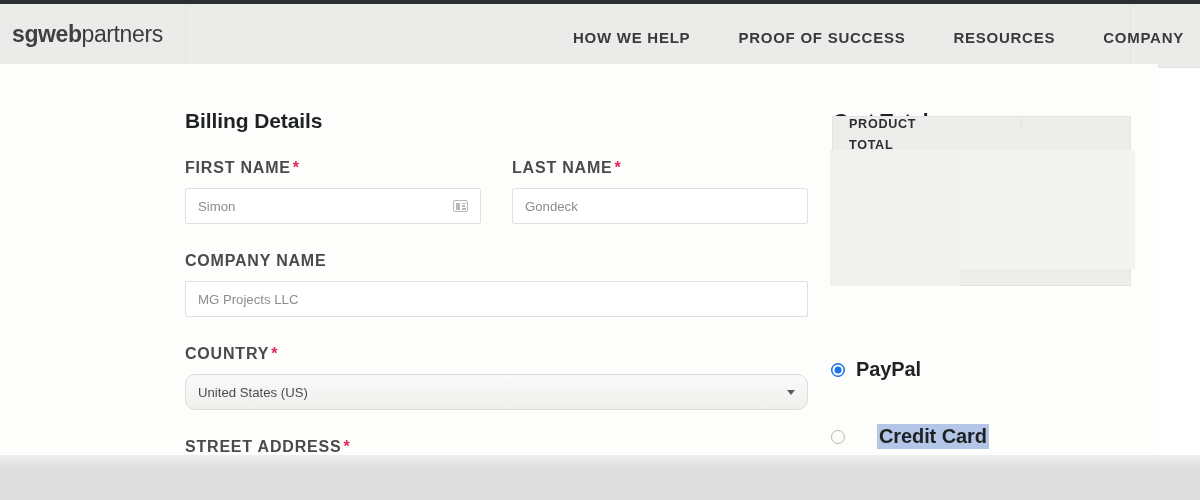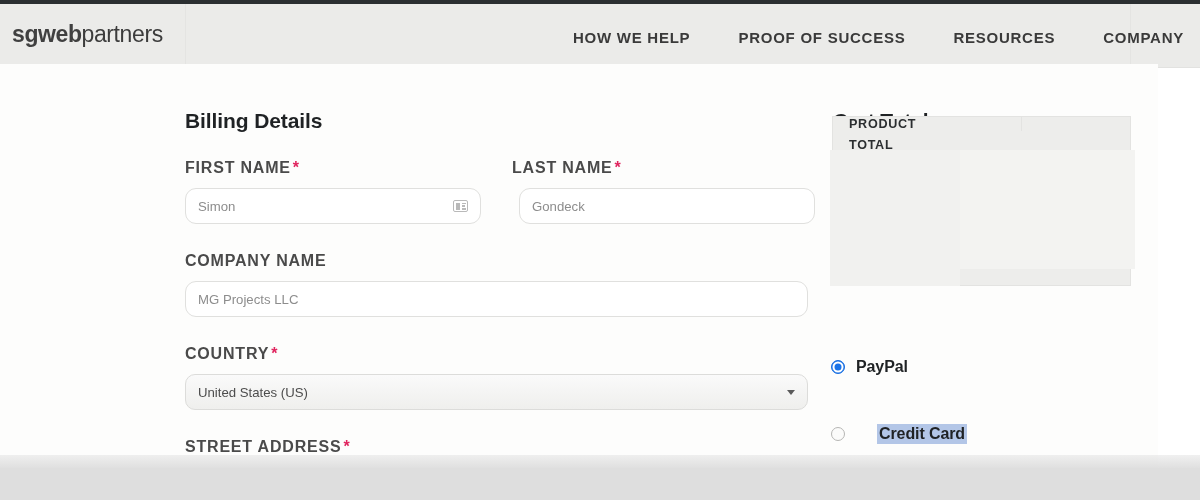--- a/index.html
+++ b/index.html
@@ -100,21 +100,21 @@
     color: #4a4a4a;
     white-space: nowrap;
   }
   .req { color: #e0245e; margin-left: 2px; font-weight: 700; }
 
   .text-input {
     position: absolute;
     height: 36px;
     background: #ffffff;
     border: 1px solid #e0e0de;
-    border-radius: 11px;
+    border-radius: 2px;
     display: flex;
     align-items: center;
     padding: 0 12px;
     font-size: 13.2px;
     color: #8d8d8d;
   }
   .text-input .val { flex: 1; }
 
   .autofill-icon {
     width: 15px; height: 12px;
@@ -221,21 +221,21 @@
   }
 
   .pay-option {
     position: absolute;
     display: flex;
     align-items: center;
     gap: 11px;
     cursor: pointer;
   }
   .pay-option .pay-label {
-    font-size: 16px;
+    font-size: 20px;
     font-weight: 700;
     color: #1f2224;
     letter-spacing: -0.1px;
   }
   .pay-option .pay-label.selected-text {
     background: #b3c6e7;
     padding: 1px 2px;
   }
 
   .radio {
@@ -320,21 +320,21 @@
             <i></i>
             <i></i>
             <i></i>
           </span>
       </span>
     </div>
 
     <div class="field-label" style="left:512px; top:95px;">
       <span>LAST NAME</span><span class="req">*</span>
     </div>
-    <div class="text-input" style="left:512px; top:124px; width:296px;margin-left:7px;">
+    <div class="text-input" style="left:512px; top:124px; width:296px;">
       <span class="val">Gondeck</span>
     </div>
 
     <div class="field-label" style="left:185px; top:188px;">
       <span>COMPANY NAME</span>
     </div>
     <div class="text-input" style="left:185px; top:217px; width:623px;">
       <span class="val">MG Projects LLC</span>
     </div>
 

